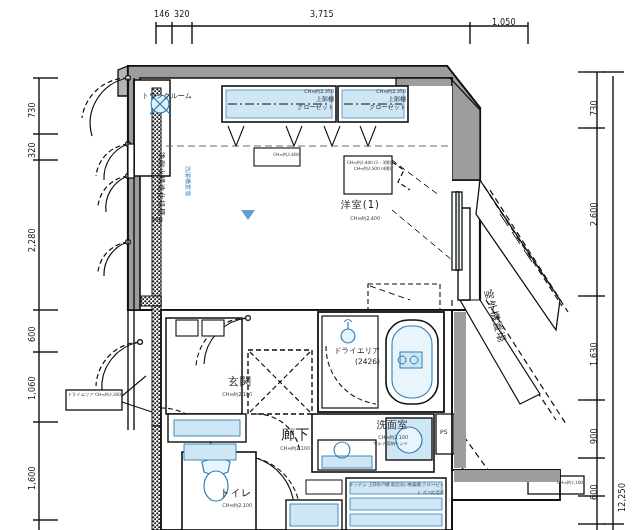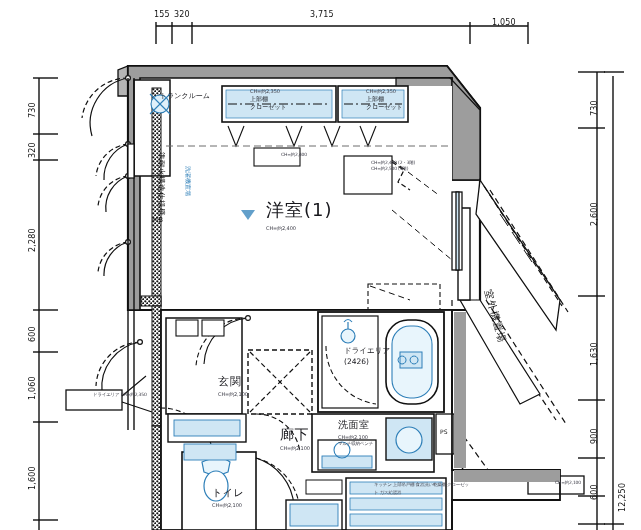--- a/index.html
+++ b/index.html
@@ -14,24 +14,23 @@
     font-family:"DejaVu Sans","Liberation Sans",sans-serif;
     color:#111;white-space:nowrap;
   }
   .vtxt{
     position:absolute;white-space:nowrap;
     transform-origin:0 0;
     font-family:"DejaVu Sans","Liberation Sans",sans-serif;
     color:#111;
   }
   .roomlbl{
-    position:absolute;text-align:left;white-space:nowrap;
+    position:absolute;text-align:right;white-space:nowrap;
     font-family:"DejaVu Sans","Liberation Sans",sans-serif;
     color:#17171c;
-    margin-left:26px;
   }
   .tiny{font-size:5px;color:#3b3b46;letter-spacing:-0.1px;}
   .tiny2{font-size:4.5px;color:#3b3b46;letter-spacing:-0.2px;}
   .blue{color:#2e7fb8;}
 </style>
 </head>
 <body>
 
 <svg id="plan" viewBox="0 0 641 530" xmlns="http://www.w3.org/2000/svg">
   <defs>
@@ -300,41 +299,41 @@
     <rect x="306" y="480" width="36" height="14" fill="#ffffff" stroke="#111" stroke-width="1"></rect>
   </g>
 
   <g>
     <path d="M452,310 L452,470 L560,470 L560,500 L452,500 L452,530" fill="none" stroke="#111" stroke-width="1.8"></path>
     <rect x="454" y="312" width="12" height="156" fill="#9d9d9d"></rect>
     <rect x="454" y="470" width="106" height="12" fill="#9d9d9d"></rect>
   </g>
 </svg>
 
-<div class="dimtxt" style="left:154px;top:10px;">155</div>
+<div class="dimtxt" style="left:154px;top:10px;">146</div>
 <div class="dimtxt" style="left:174px;top:10px;">320</div>
 <div class="dimtxt" style="left:310px;top:10px;">3,715</div>
 <div class="dimtxt" style="left:492px;top:10px;margin-top:8px;">1,050</div>
 
 <div class="vtxt dimtxt" style="left:28px;top:118px;transform:rotate(-90deg);">730</div>
 <div class="vtxt dimtxt" style="left:28px;top:158px;transform:rotate(-90deg);">320</div>
 <div class="vtxt dimtxt" style="left:28px;top:252px;transform:rotate(-90deg);">2,280</div>
 <div class="vtxt dimtxt" style="left:28px;top:342px;transform:rotate(-90deg);">600</div>
 <div class="vtxt dimtxt" style="left:28px;top:400px;transform:rotate(-90deg);">1,060</div>
 <div class="vtxt dimtxt" style="left:28px;top:490px;transform:rotate(-90deg);">1,600</div>
 
 <div class="vtxt dimtxt" style="left:590px;top:116px;transform:rotate(-90deg);">730</div>
 <div class="vtxt dimtxt" style="left:590px;top:226px;transform:rotate(-90deg);">2,600</div>
 <div class="vtxt dimtxt" style="left:590px;top:366px;transform:rotate(-90deg);">1,630</div>
 <div class="vtxt dimtxt" style="left:590px;top:444px;transform:rotate(-90deg);">900</div>
 <div class="vtxt dimtxt" style="left:590px;top:500px;transform:rotate(-90deg);">600</div>
 <div class="vtxt dimtxt" style="left:618px;top:512px;transform:rotate(-90deg);">12,250</div>
 
 <div class="roomlbl" style="left:240px;top:198px;width:140px;">
-  <div style="font-size:18px;letter-spacing:1px;">洋室(1)</div>
+  <div style="font-size:10px;letter-spacing:1px;">洋室(1)</div>
   <div class="tiny" style="margin-top:3px;">CH=約2,400</div>
 </div>
 
 <div class="roomlbl" style="left:318px;top:346px;width:62px;">
   <div style="font-size:7.5px;letter-spacing:0px;">ドライエリア</div>
   <div style="font-size:7.5px;margin-top:1px;">(2426)</div>
 </div>
 
 <div class="roomlbl" style="left:312px;top:418px;width:96px;">
   <div style="font-size:10px;letter-spacing:0.5px;">洗面室</div>

